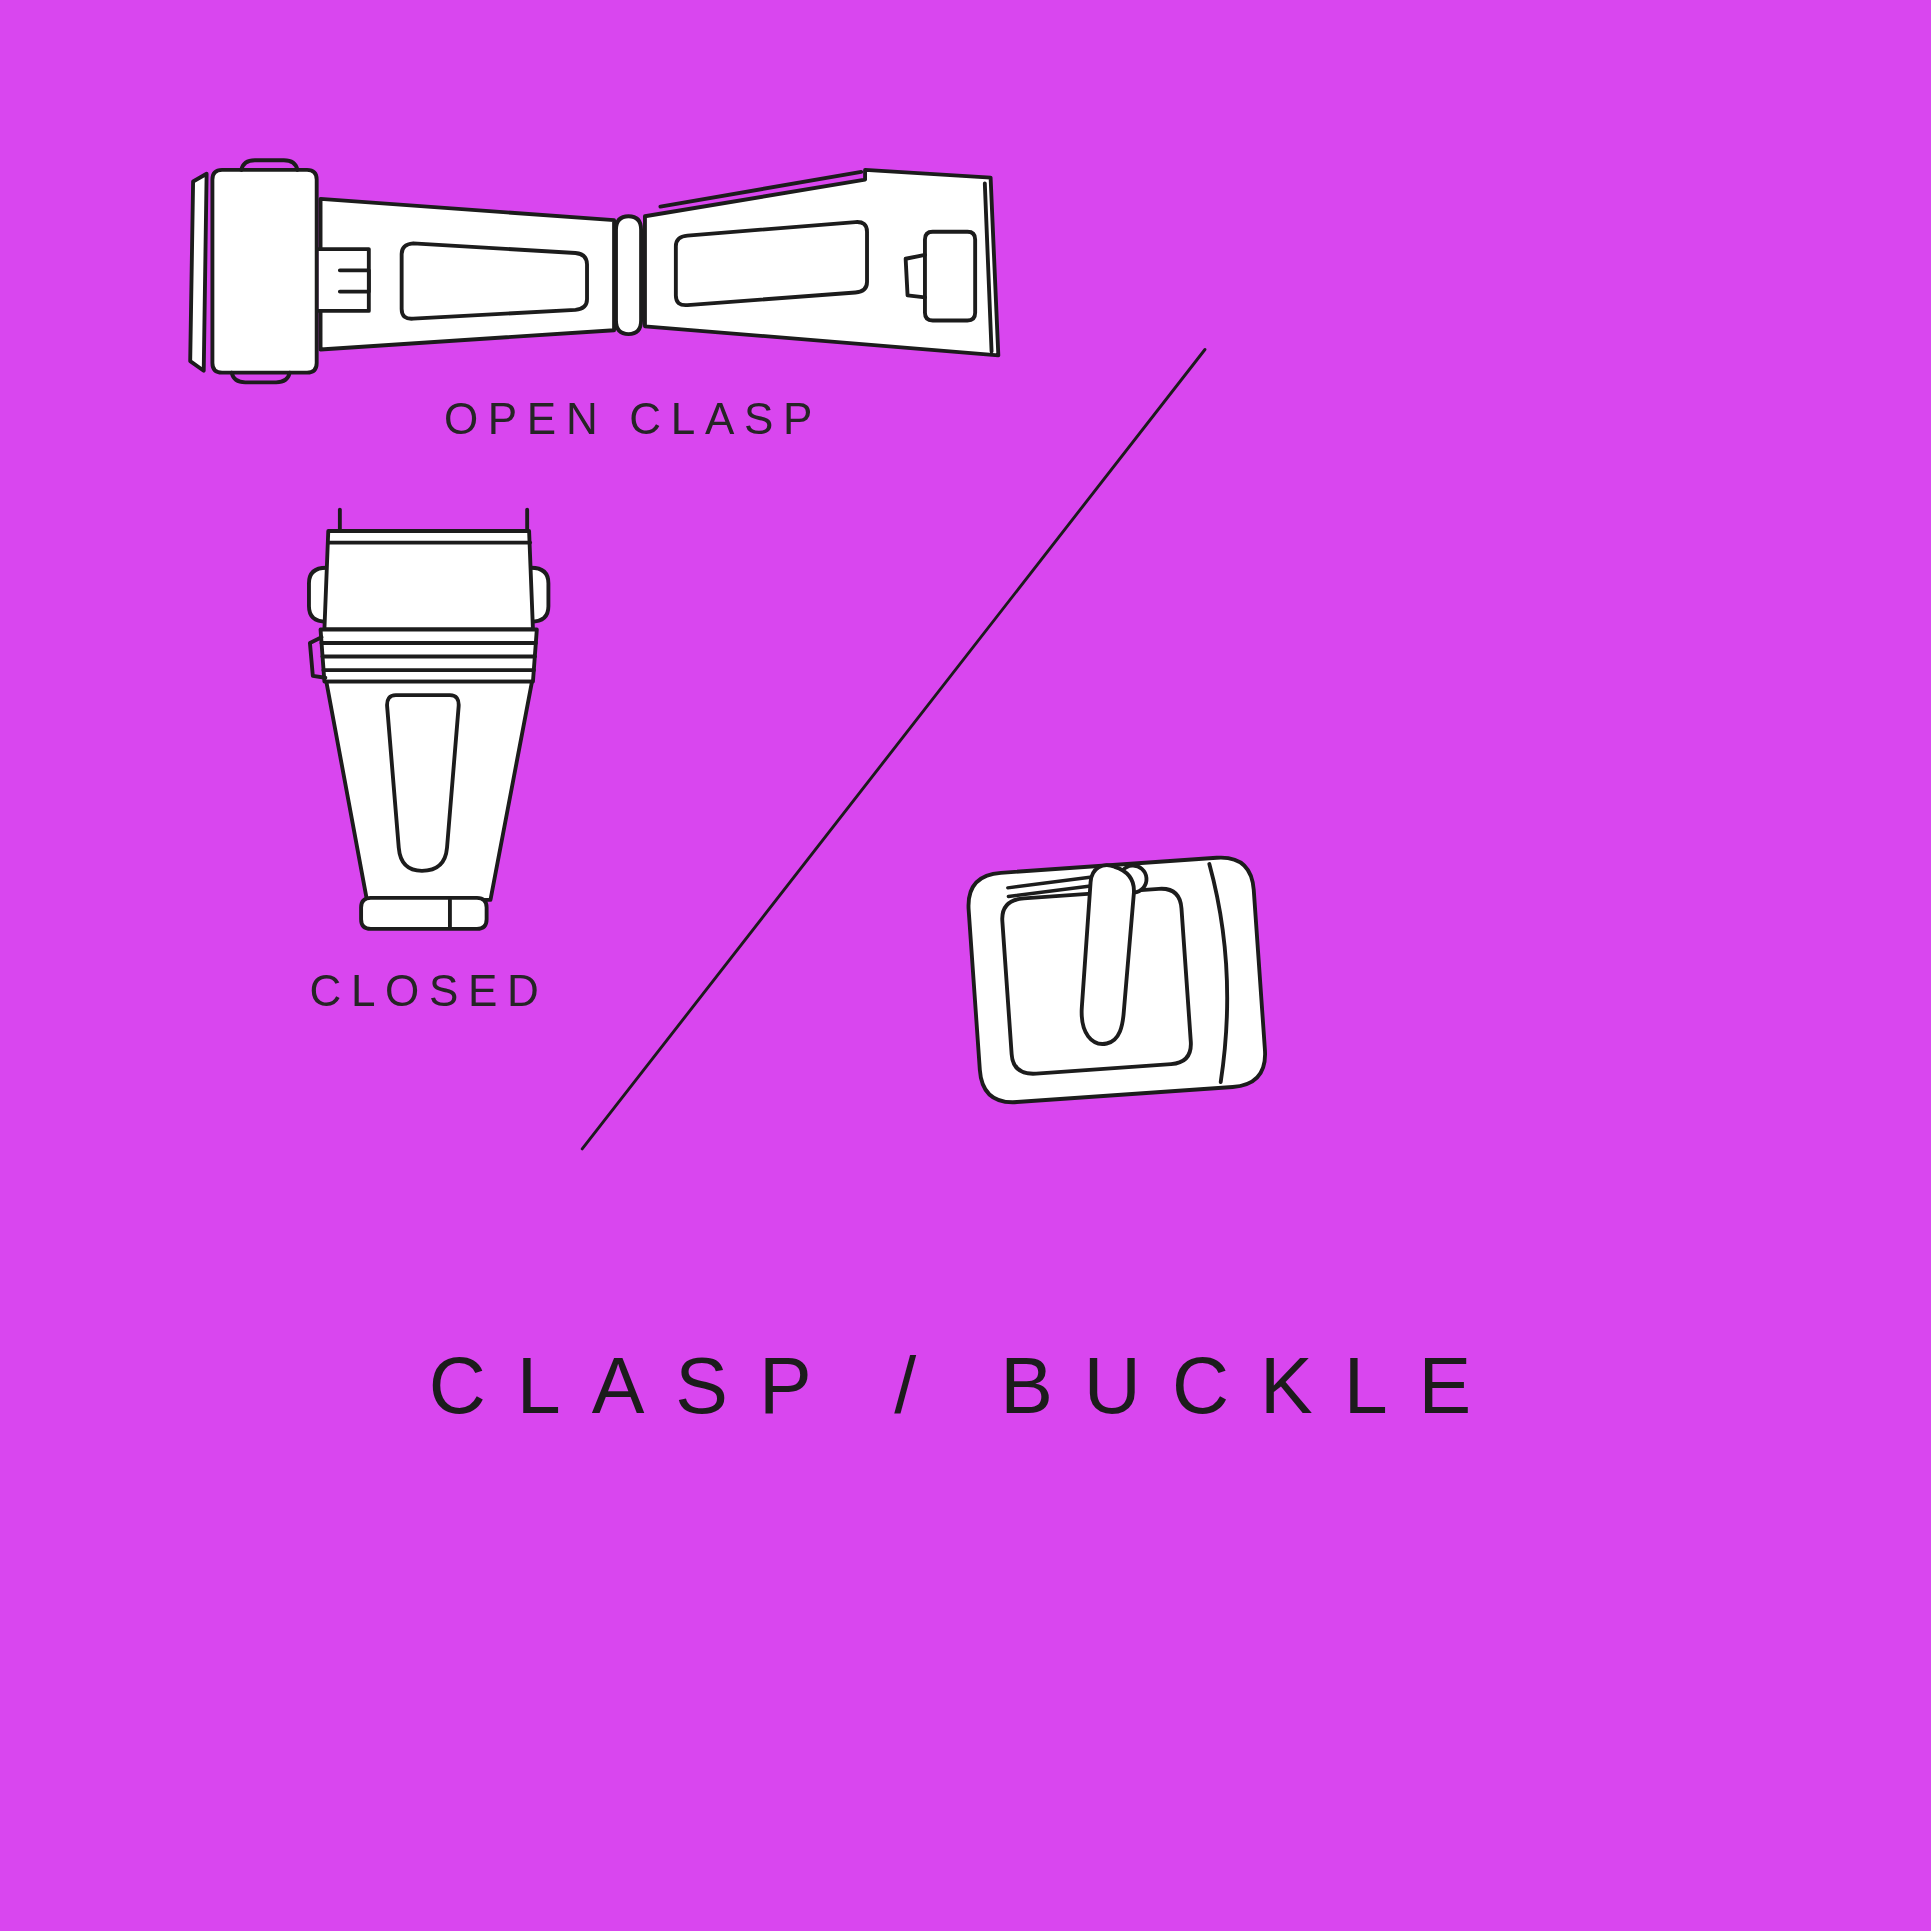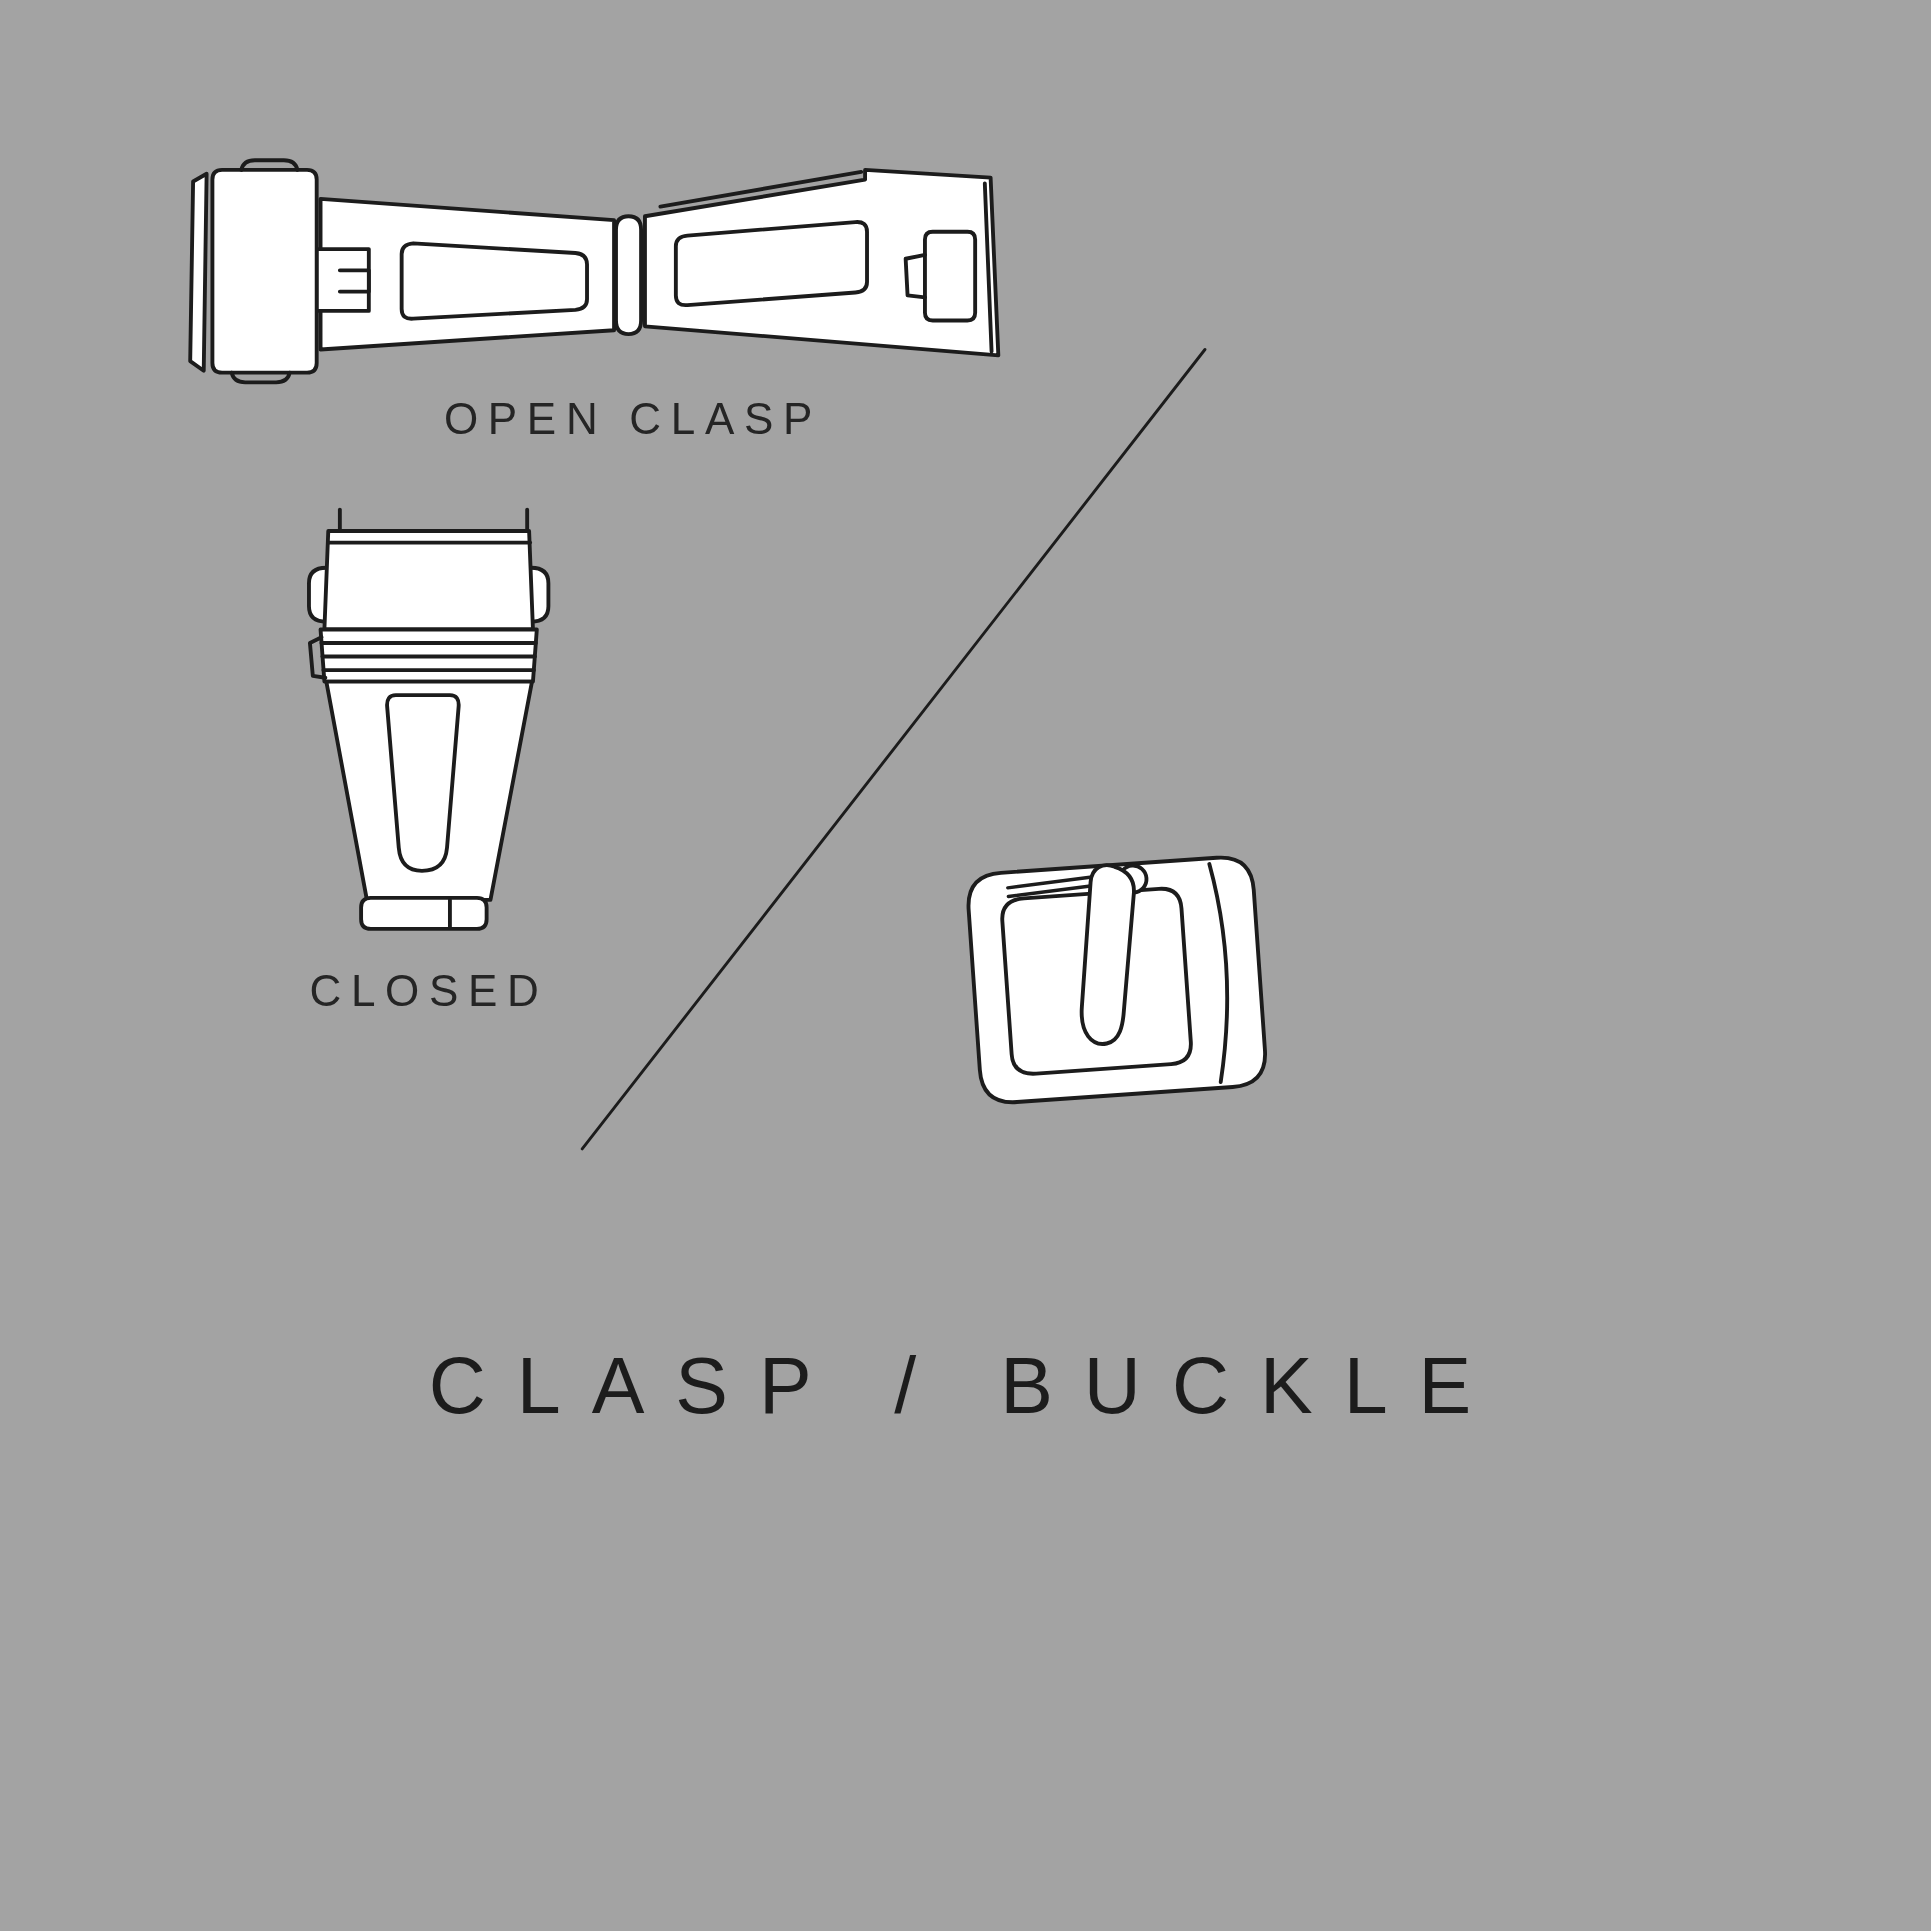--- a/index.html
+++ b/index.html
@@ -4,21 +4,21 @@
 <style>
   html, body {
     margin: 0;
     padding: 0;
     background: #ffffff;
   }
   #canvas {
     position: relative;
     width: 1931px;
     height: 1931px;
-    background: #a3a3a3;
+    background: #d946ef;
     font-family: "Liberation Sans", sans-serif;
     color: #1c1c1c;
     overflow: hidden;
   }
   #diagram-svg {
     position: absolute;
     left: 0;
     top: 0;
     width: 1931px;
     height: 1931px;

